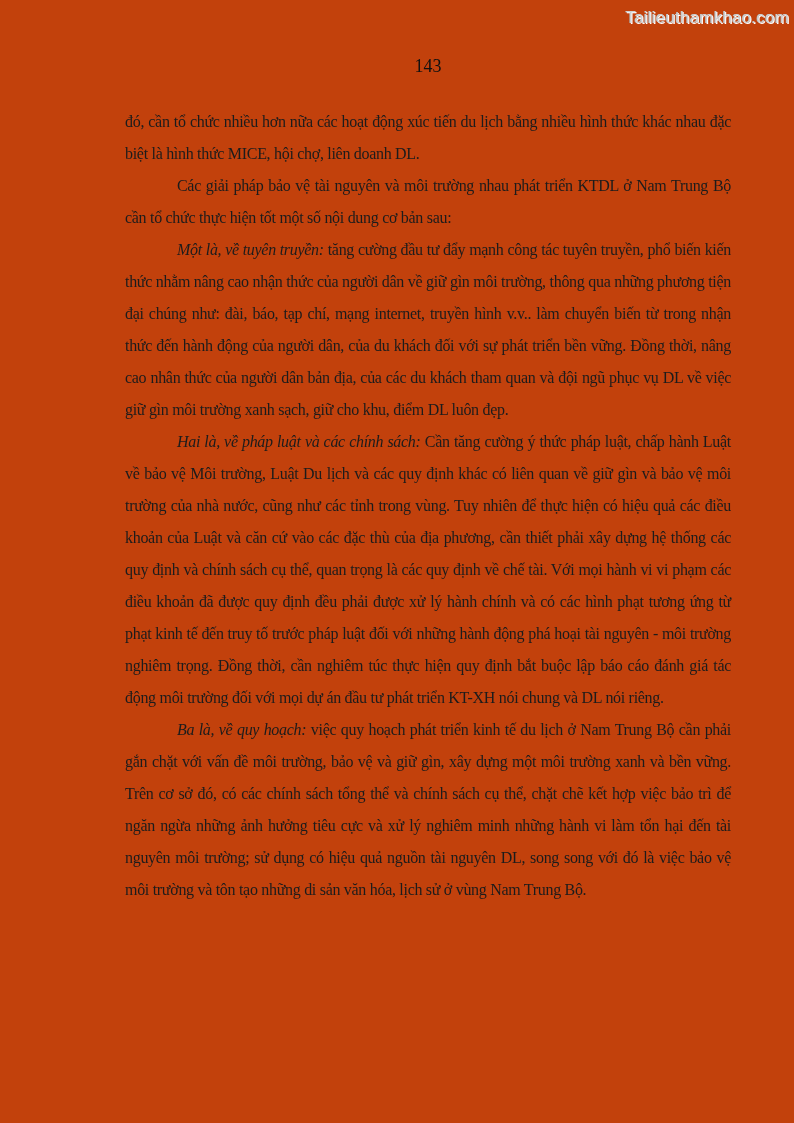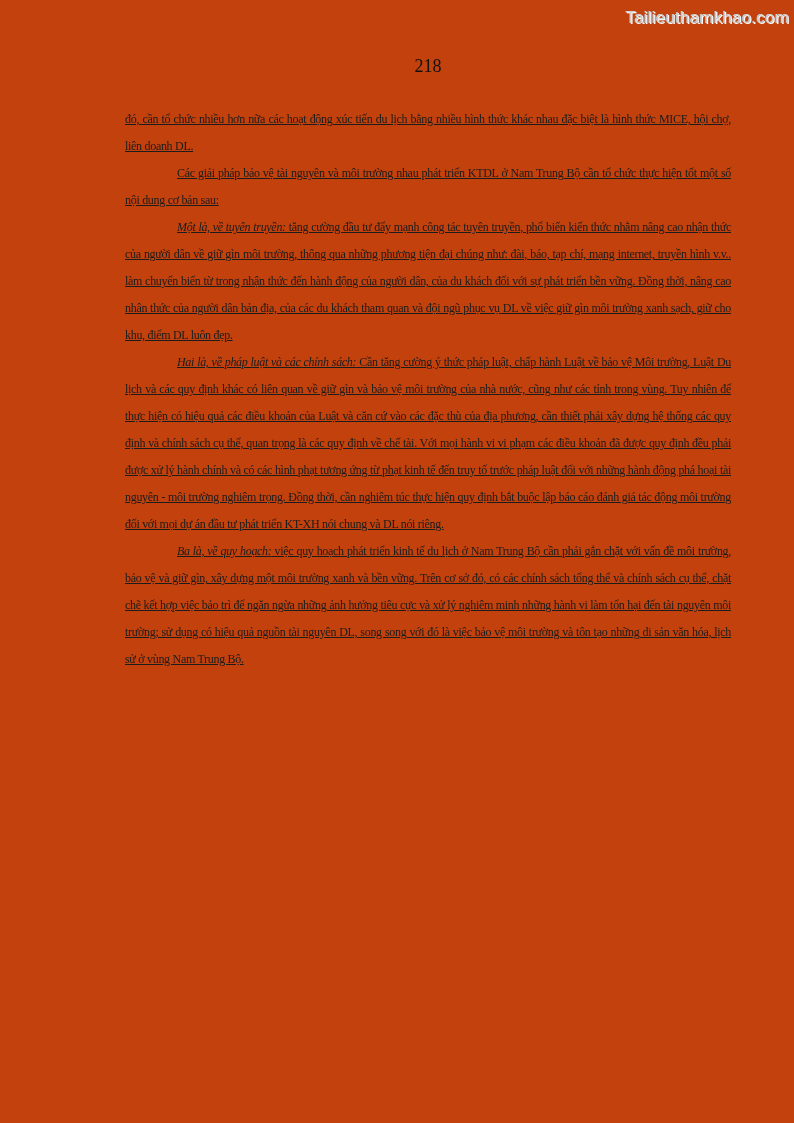--- a/index.html
+++ b/index.html
@@ -33,25 +33,24 @@
     width: 606px;
     text-align: center;
     font-size: 18px;
     color: #111111;
   }
   .content {
     position: absolute;
     top: 106px;
     left: 125px;
     width: 606px;
-    font-size: 12px;
-    line-height: 27px;
+    font-size: 16px;
+    line-height: 32px;
     letter-spacing: -0.3px;
     text-align: justify;
-    text-decoration: underline;
   }
   .content p {
     margin: 0;
     padding: 0;
     text-indent: 52px;
   }
   .content p.no-indent {
     text-indent: 0;
   }
   .content p.heading {
@@ -62,21 +61,21 @@
     font-style: italic;
   }
 </style>
 </head>
 <body>
 
 <div class="page">
 
   <div class="watermark">Tailieuthamkhao.com</div>
 
-  <div class="page-number">218</div>
+  <div class="page-number">143</div>
 
   <div class="content">
 
     <p class="no-indent">đó, cần tổ chức nhiều hơn nữa các hoạt động xúc tiến du lịch bằng nhiều hình thức khác nhau đặc biệt là hình thức MICE, hội chợ, liên doanh DL.</p>
 
 
     <p><span class="lead-italic"></span><span>Các giải pháp bảo vệ tài nguyên và môi trường nhau phát triển KTDL ở Nam Trung Bộ cần tổ chức thực hiện tốt một số nội dung cơ bản sau:</span></p>
 
     <p><span class="lead-italic">Một là, về tuyên truyền:</span><span> tăng cường đầu tư đẩy mạnh công tác tuyên truyền, phổ biến kiến thức nhằm nâng cao nhận thức của người dân về giữ gìn môi trường, thông qua những phương tiện đại chúng như: đài, báo, tạp chí, mạng internet, truyền hình v.v.. làm chuyển biến từ trong nhận thức đến hành động của người dân, của du khách đối với sự phát triển bền vững. Đồng thời, nâng cao nhân thức của người dân bản địa, của các du khách tham quan và đội ngũ phục vụ DL về việc giữ gìn môi trường xanh sạch, giữ cho khu, điểm DL luôn đẹp.</span></p>
 

